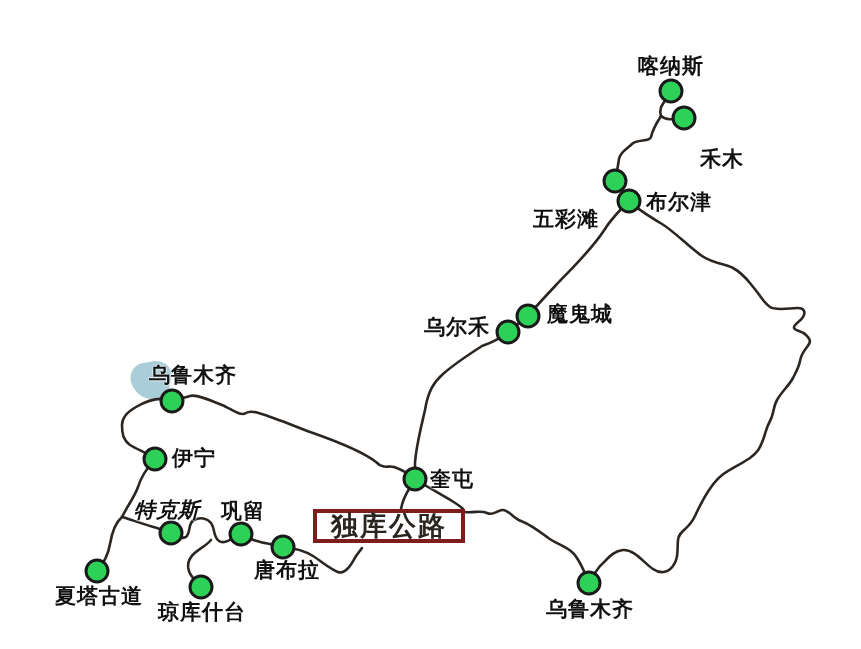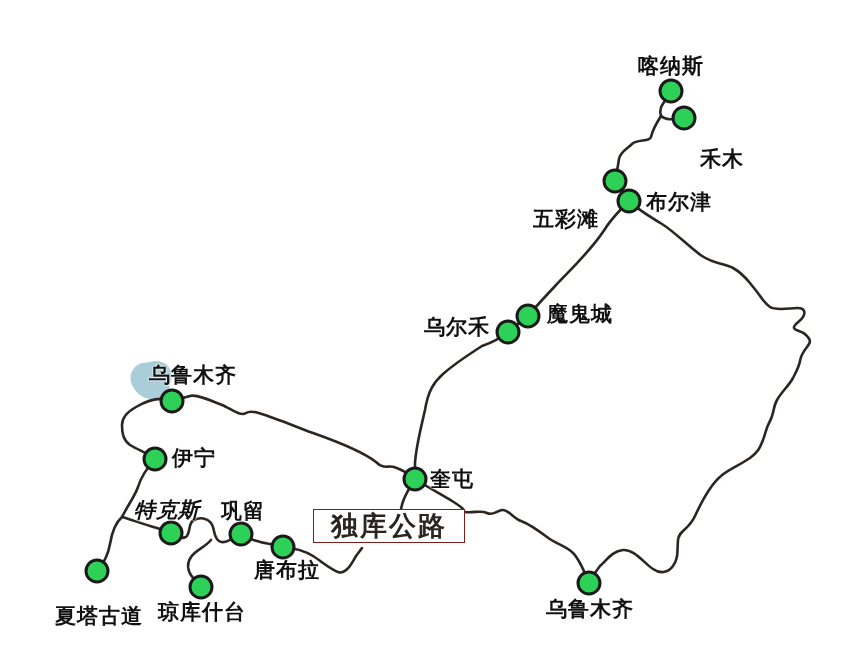--- a/index.html
+++ b/index.html
@@ -19,21 +19,21 @@
     color:#111;
     white-space:nowrap;
     letter-spacing:1px;
     text-shadow:0 0 2px #fff,0 0 2px #fff;
   }
   .highway-box{
     position:absolute;
     left:313px;top:509px;
     width:152px;height:34px;
     background:#ffffff;
-    border:1px solid #7f1d1d;
+    border:4px solid #7f1d1d;
     box-sizing:border-box;
     display:flex;align-items:center;justify-content:center;
   }
   .highway-box span{
     font-size:27px;
     font-weight:bold;
     color:#2b2520;
     letter-spacing:2px;
     white-space:nowrap;
   }
@@ -118,21 +118,21 @@
       <div class="loc-label" style="left: 566px; top: 181px; margin-top: 38px;">五彩滩</div>
       <div class="loc-label" style="left: 679px; top: 202px;">布尔津</div>
       <div class="loc-label" style="left: 580px; top: 314px;">魔鬼城</div>
       <div class="loc-label" style="left: 457px; top: 327px; font-family: Liberation Serif, serif;">乌尔禾</div>
       <div class="loc-label" style="left: 193px; top: 375px;">乌鲁木齐</div>
       <div class="loc-label" style="left: 194px; top: 458px;">伊宁</div>
       <div class="loc-label" style="left: 452px; top: 468px; margin-top: 11px;">奎屯</div>
       <div class="loc-label" style="left: 167px; top: 510px; font-style: italic;">特克斯</div>
       <div class="loc-label" style="left: 243px; top: 511px;">巩留</div>
       <div class="loc-label" style="left: 287px; top: 570px;">唐布拉</div>
-      <div class="loc-label" style="left: 99px; top: 596px; margin-top: 20px;">夏塔古道</div>
+      <div class="loc-label" style="left: 99px; top: 596px;">夏塔古道</div>
       <div class="loc-label" style="left: 202px; top: 612px;">琼库什台</div>
       <div class="loc-label" style="left: 590px; top: 609px;">乌鲁木齐</div>
     </div>
 
   <div class="highway-box">
     <span>独库公路</span>
   </div>
 </div>
 
 </body></html>

